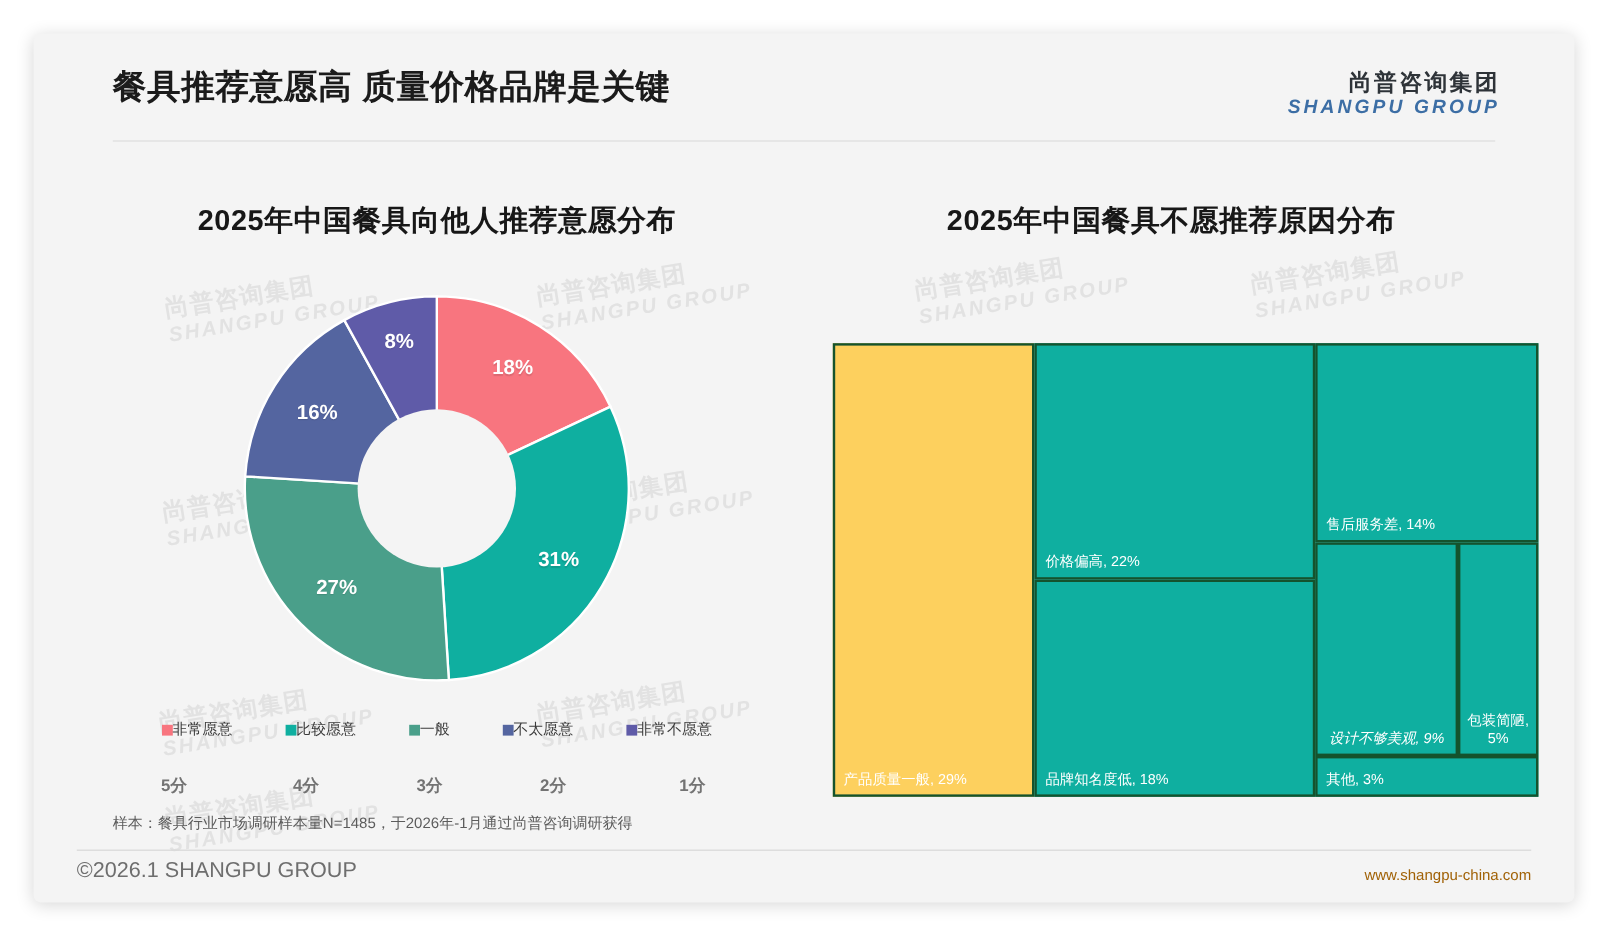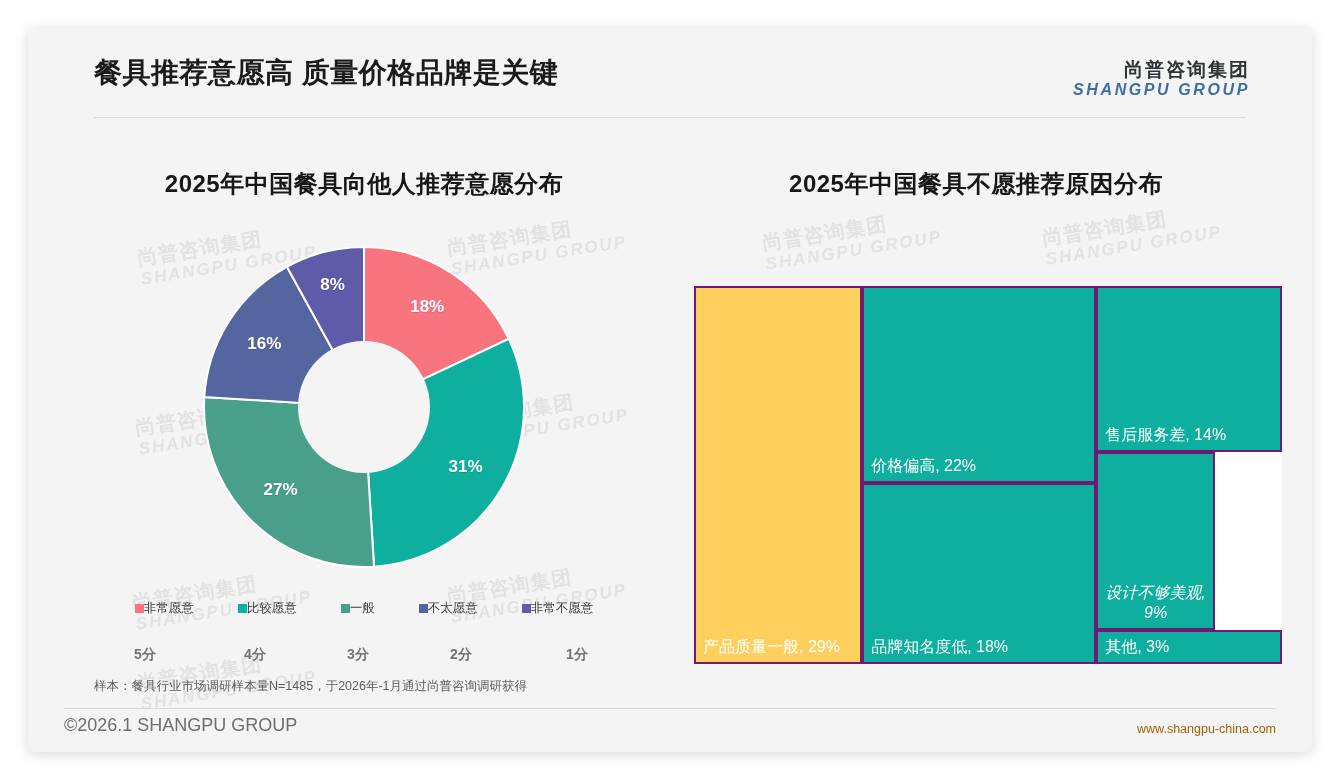--- a/index.html
+++ b/index.html
@@ -132,23 +132,23 @@
 
   
   .treemap {
     position: absolute;
     left: 18px; top: 118px;
     width: 588px; height: 378px;
     background: #ffffff;
   }
   .tile {
     position: absolute;
-    border: 2px solid #701a75;
+    border: 2px solid #14532d;
     color: #ffffff;
-    font-size: 16px;
+    font-size: 12px;
     overflow: hidden;
   }
   .tile-label {
     position: absolute;
     left: 7px; right: 5px; bottom: 5px;
     line-height: 1.25;
     white-space: nowrap;
   }
   .tile-label.wrap { white-space: normal; text-align: center; left: 4px; right: 4px; }
 
@@ -292,20 +292,23 @@
         </div>
         <div class="tile" style="left: 168.168px; top: 196.56px; width: 234.024px; height: 181.44px; background: rgb(15, 175, 160);">
           <div class="tile-label">品牌知名度低, 18%</div>
         </div>
         <div class="tile" style="left: 402.192px; top: 0px; width: 185.808px; height: 166.32px; background: rgb(15, 175, 160);">
           <div class="tile-label">售后服务差, 14%</div>
         </div>
         <div class="tile" style="left: 402.192px; top: 166.32px; width: 118.776px; height: 177.66px; background: rgb(15, 175, 160); font-style: italic;">
           <div class="tile-label wrap">设计不够美观, 9%</div>
         </div>
+        <div class="tile" style="left: 520.968px; top: 166.32px; width: 67.032px; height: 177.66px; background: rgb(15, 175, 160);">
+          <div class="tile-label wrap">包装简陋, 5%</div>
+        </div>
         <div class="tile" style="left: 402.192px; top: 343.98px; width: 185.808px; height: 34.02px; background: rgb(15, 175, 160);">
           <div class="tile-label">其他, 3%</div>
         </div>
       </div>
   </div>
 
   <div class="footnote">样本：餐具行业市场调研样本量N=1485，于2026年-1月通过尚普咨询调研获得</div>
   <div class="footer-rule"></div>
   <div class="footer-left">©2026.1 SHANGPU GROUP</div>
   <div class="footer-right">www.shangpu-china.com</div>

